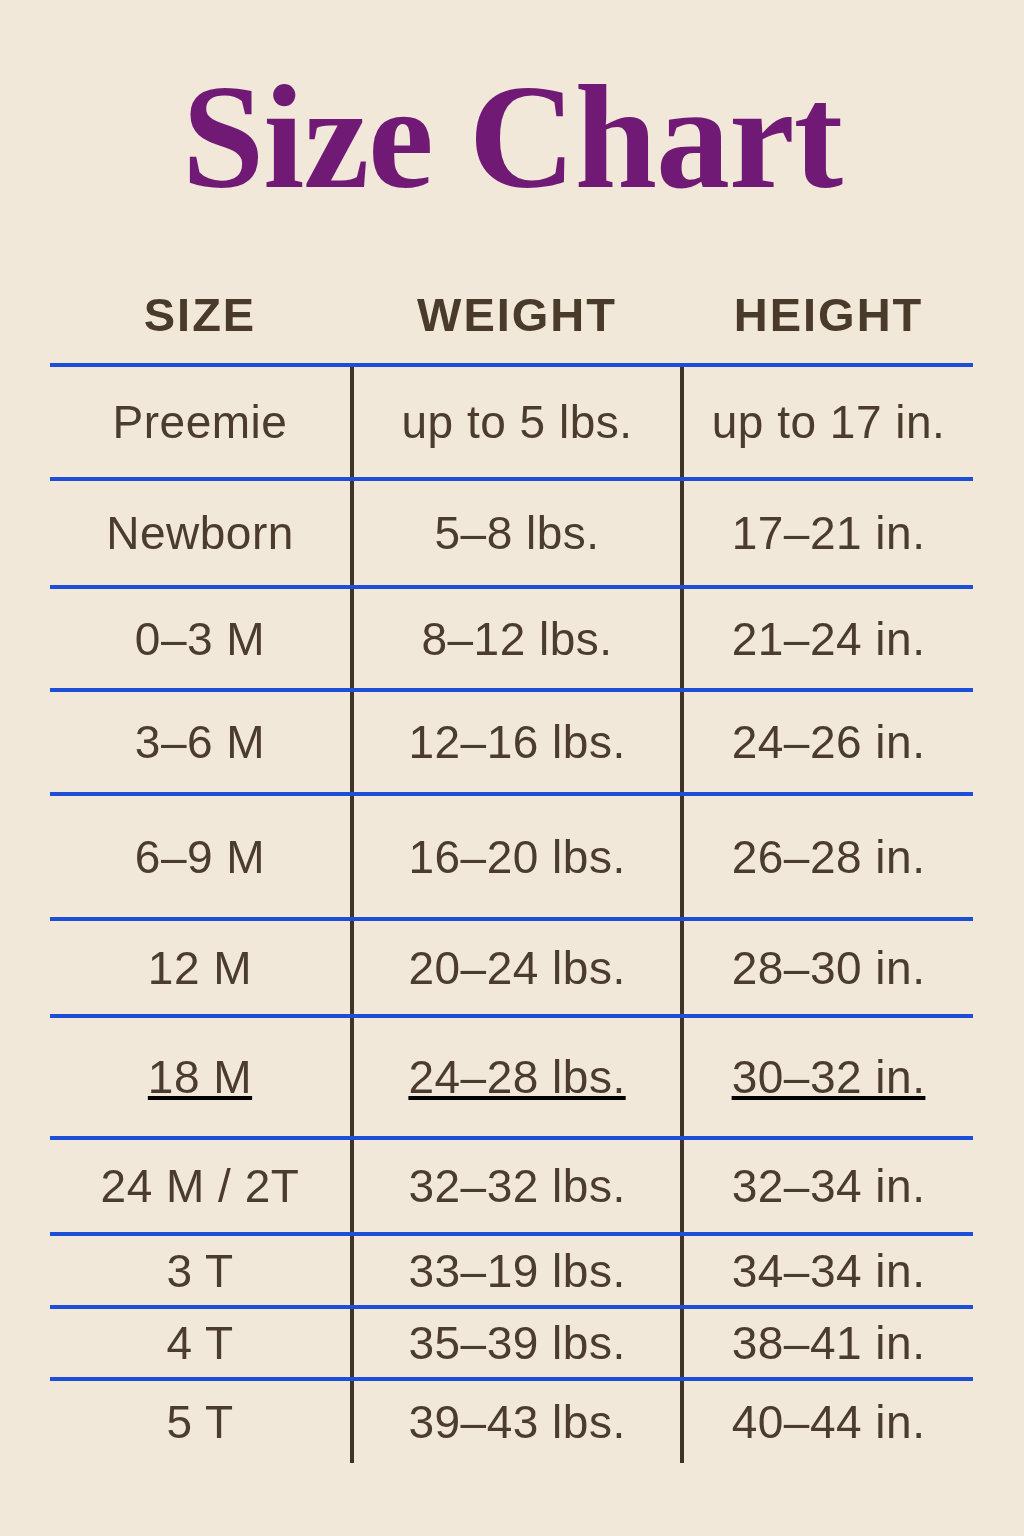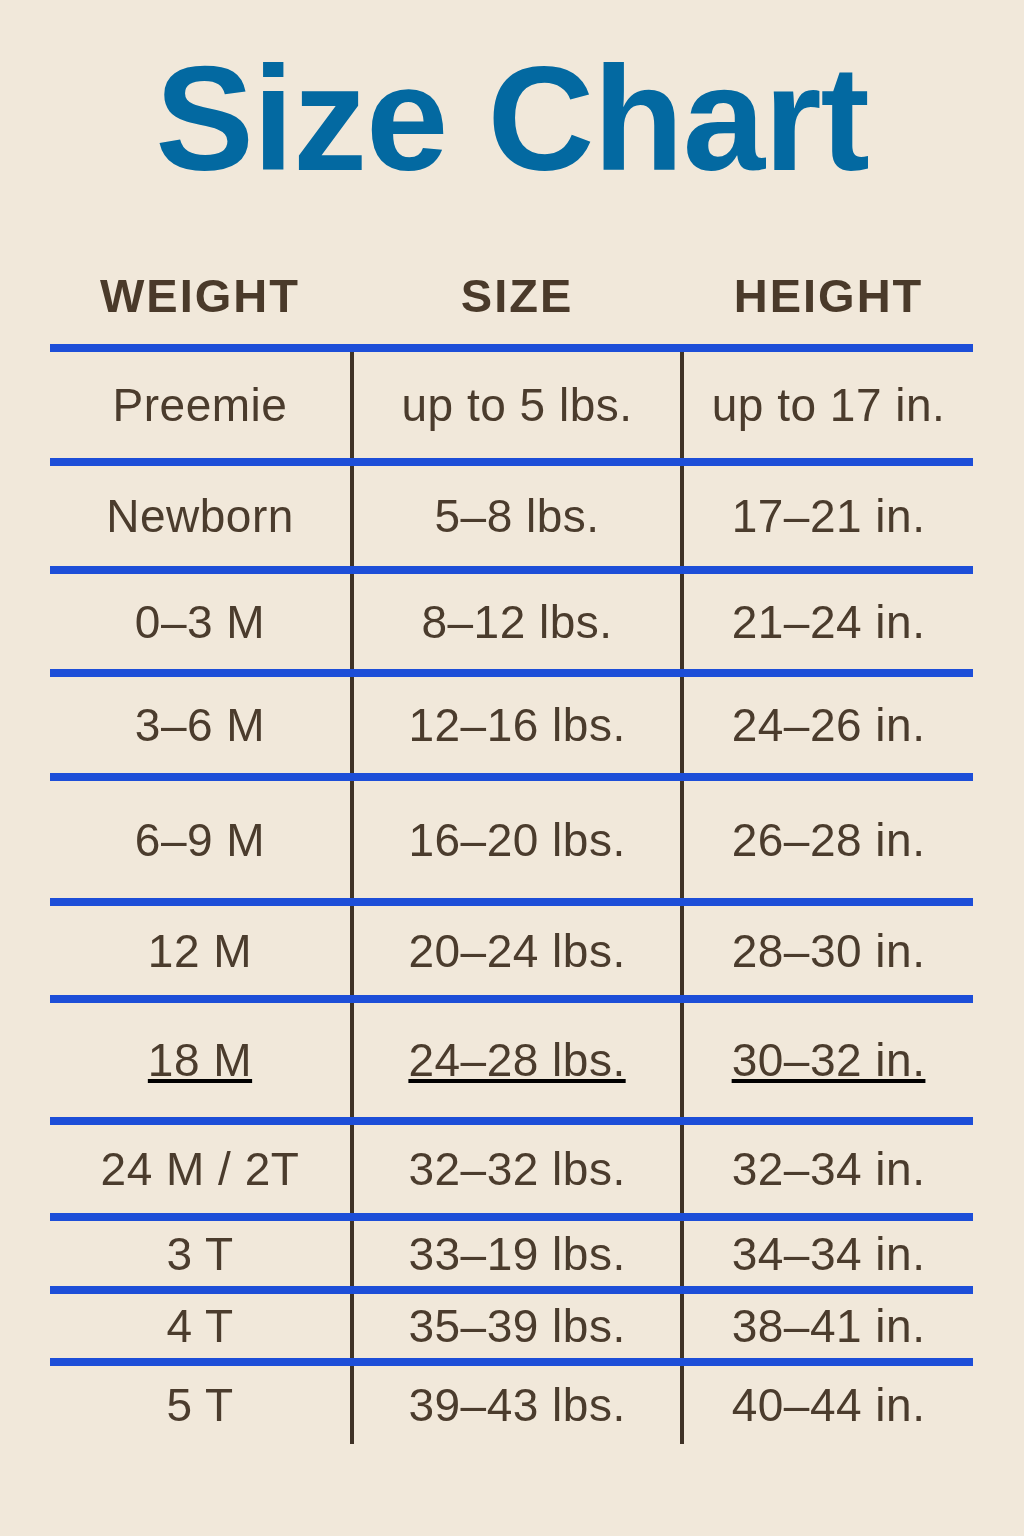--- a/index.html
+++ b/index.html
@@ -11,28 +11,28 @@
     font-family: "Liberation Sans", sans-serif;
     overflow: hidden;
   }
   .page {
     width: 1024px;
     height: 1536px;
     position: relative;
   }
   .title {
     margin: 0;
-    padding-top: 41px;
+    padding-top: 60px;
     text-align: center;
-    font-family: Liberation Sans, sans-serif;
+    font-family: Liberation Serif, serif;
     font-weight: 700;
     font-size: 148px;
     line-height: 1.05;
     letter-spacing: -1px;
-    color: #0369a1;
+    color: #701a75;
   }
   .size-table {
     width: 923px;
     margin-left: 50px;
   }
   .thead {
     display: grid;
     grid-template-columns: 32.5% 36.2% 31.3%;
     margin-top: 50px;
     height: 98px;
@@ -42,21 +42,21 @@
     text-align: center;
     font-weight: 700;
     font-size: 47px;
     letter-spacing: 2px;
     color: #4a3a2a;
   }
   .tbody { width: 100%; }
   .tr {
     display: grid;
     grid-template-columns: 32.5% 36.2% 31.3%;
-    border-top: 8px solid #1d4ed8;
+    border-top: 4px solid #1d4ed8;
   }
   
   .tr:nth-child(1)  { height: 114px; }
   .tr:nth-child(2)  { height: 108px; }
   .tr:nth-child(3)  { height: 103px; }
   .tr:nth-child(4)  { height: 104px; }
   .tr:nth-child(5)  { height: 125px; }
   .tr:nth-child(6)  { height: 97px; }
   .tr:nth-child(7)  { height: 122px; text-decoration: underline; }
   .tr:nth-child(8)  { height: 96px; }
@@ -77,22 +77,22 @@
   }
 </style>
 </head>
 <body>
 
 <div class="page">
   <h1 class="title">Size Chart</h1>
 
   <div class="size-table">
     <div class="thead">
+      <div class="th">SIZE</div>
       <div class="th">WEIGHT</div>
-      <div class="th">SIZE</div>
       <div class="th">HEIGHT</div>
     </div>
     <div class="tbody">
   <div class="tr">
     <div class="td col-size">Preemie</div>
     <div class="td col-weight">up to 5 lbs.</div>
     <div class="td col-height">up to 17 in.</div>
   </div>
 
   <div class="tr">

